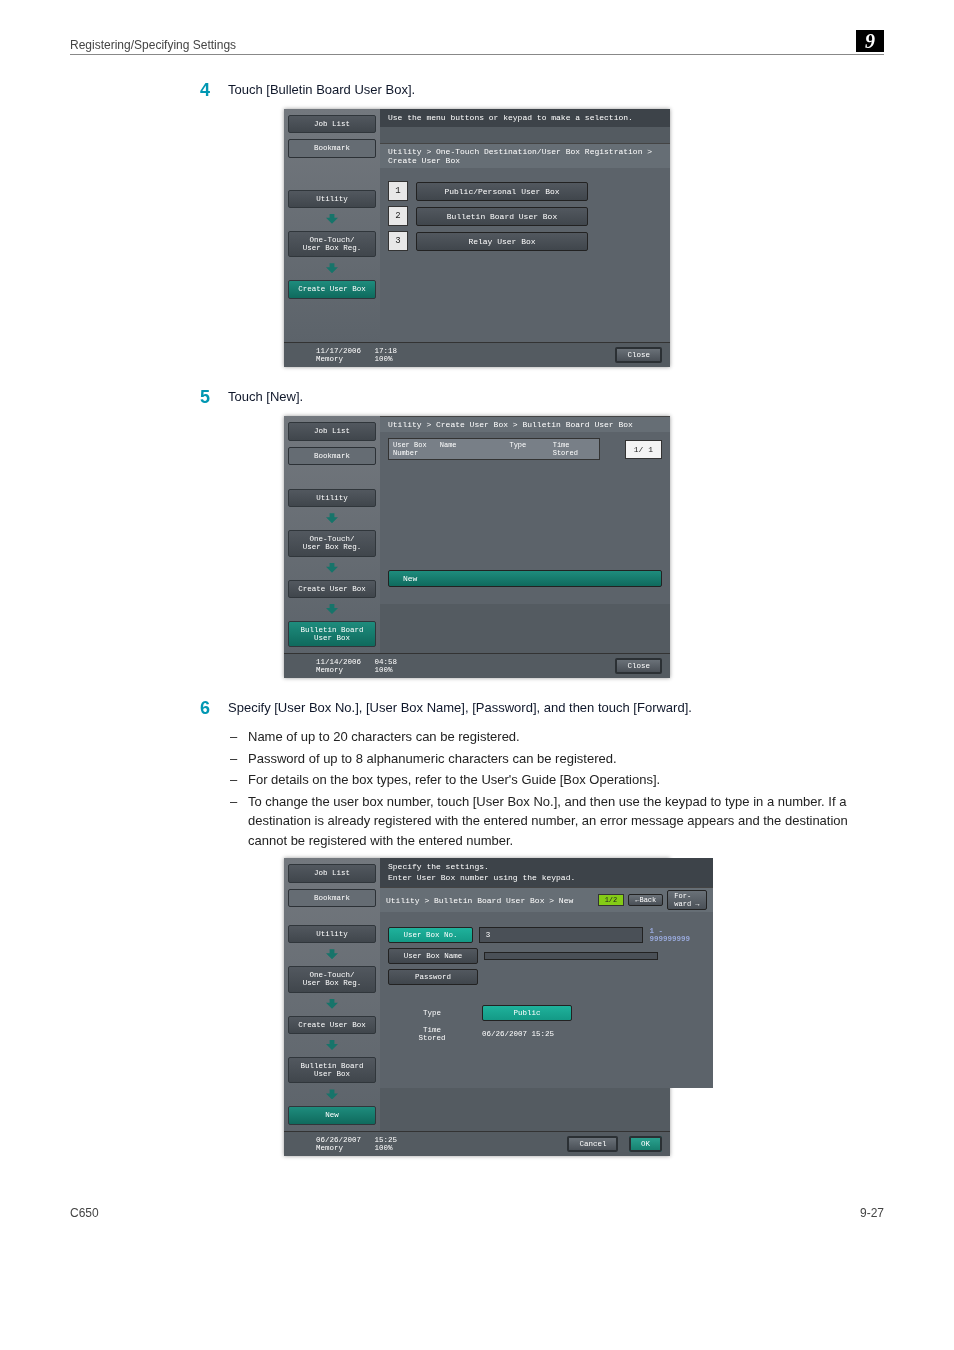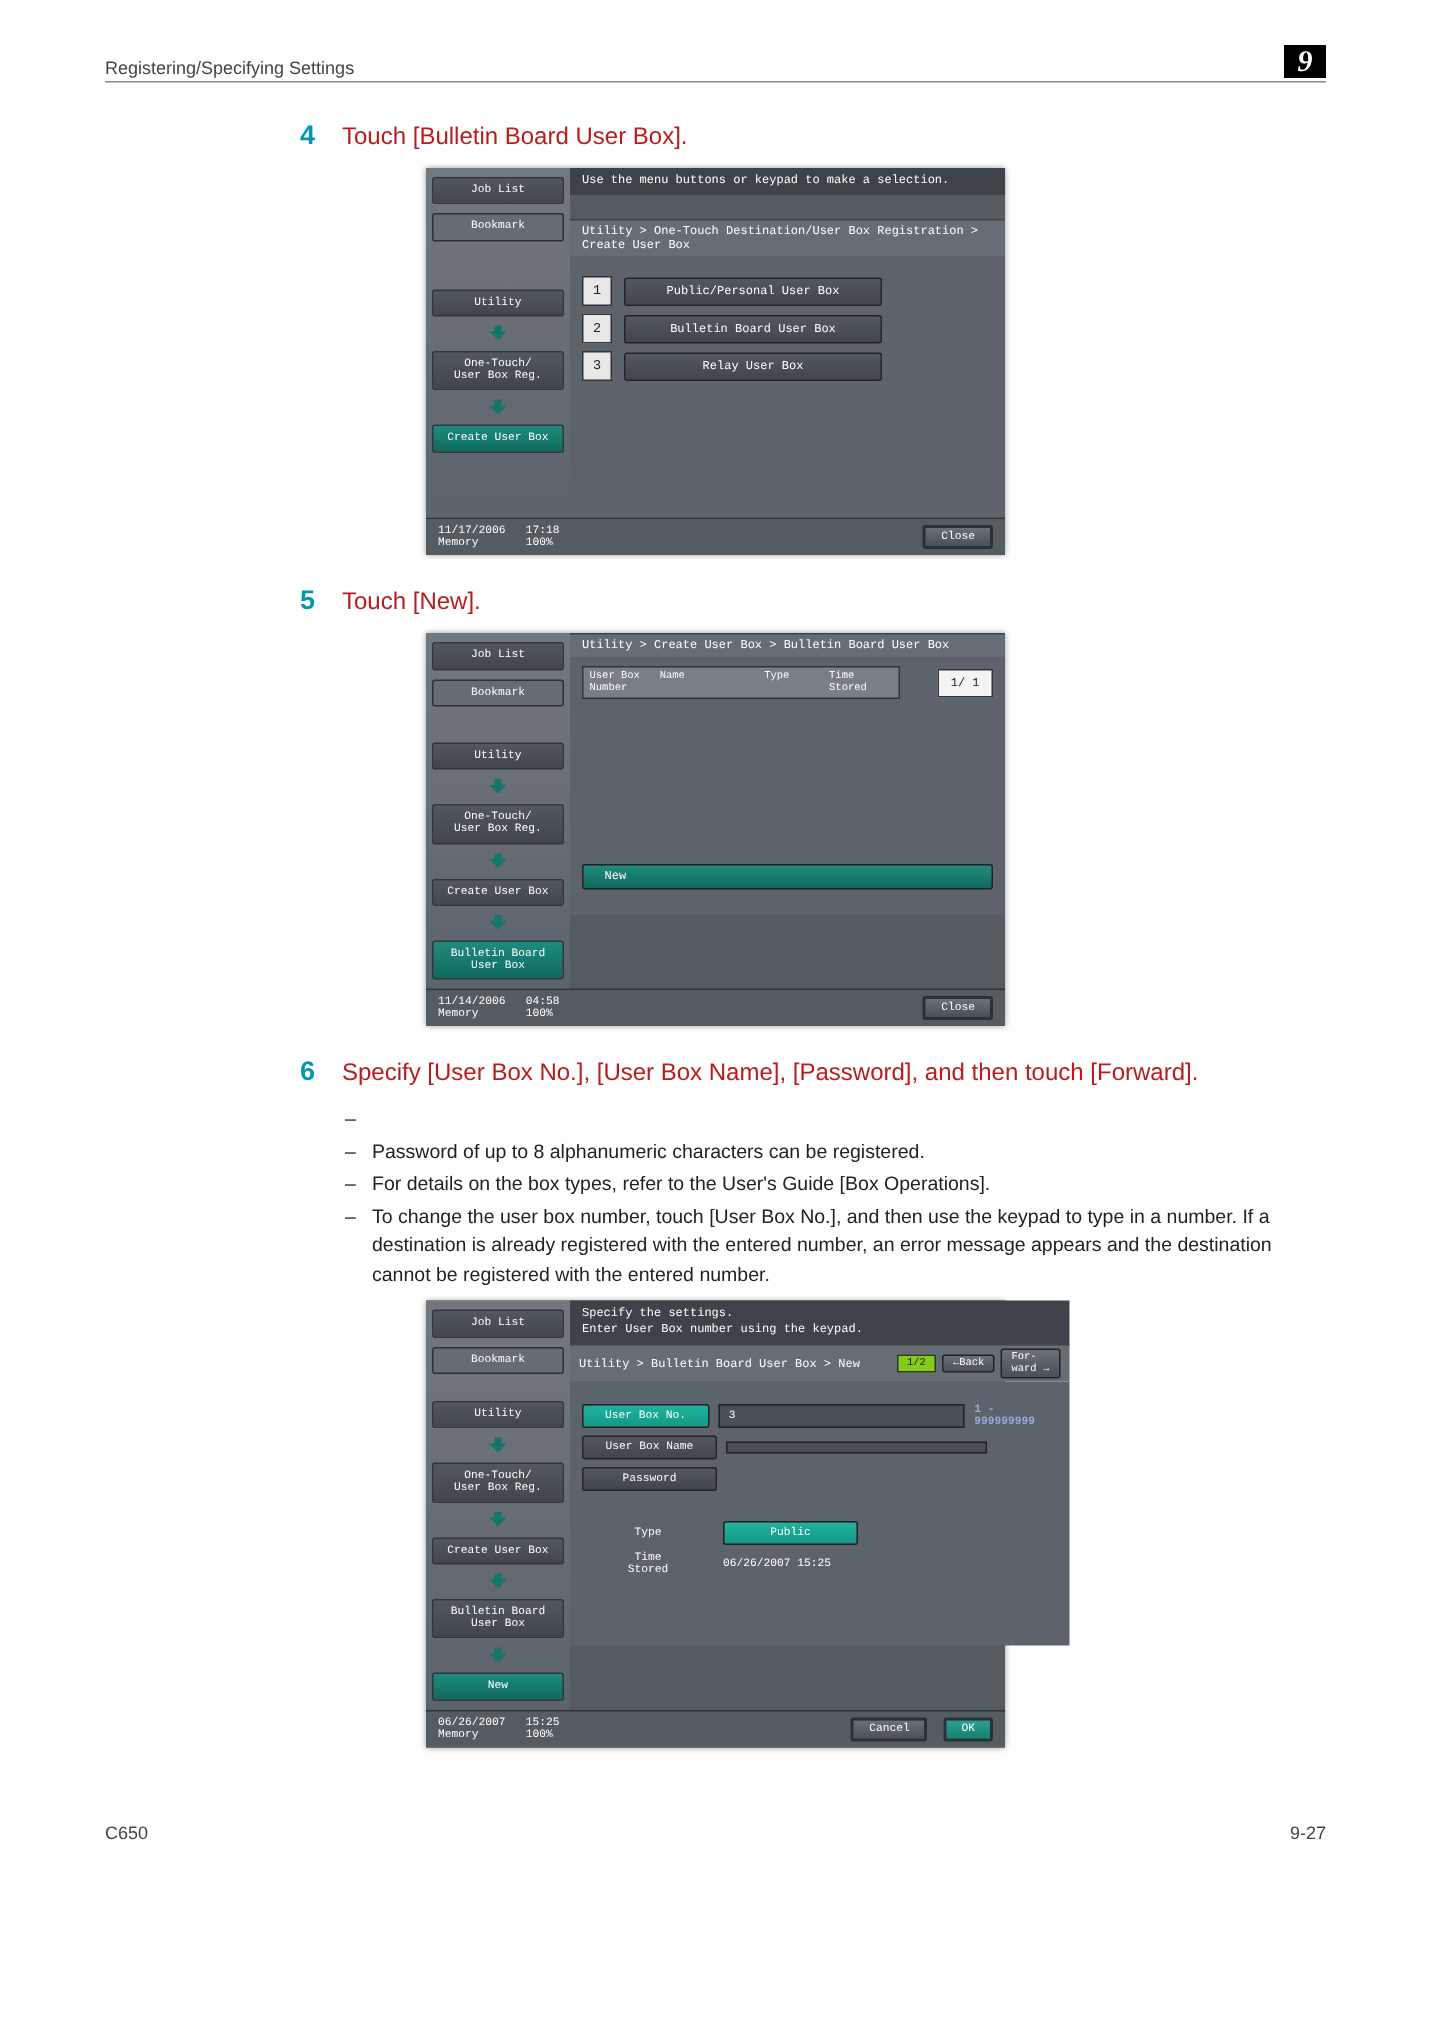--- a/index.html
+++ b/index.html
@@ -46,22 +46,22 @@
     width: 40px;
     text-align: right;
     vertical-align: top;
   }
   .step-row {
     display: flex;
     margin: 10px 0 8px 100px;
   }
   .step-text {
     margin-left: 18px;
-    font-size: 16px;
-    color: #b91c1c;
+    font-size: 13px;
+    color: #0f172a;
     line-height: 1.5;
   }
   .bullets {
     margin: 6px 0 8px 160px;
   }
   .bullet-row {
     display: flex;
     font-size: 13px;
     color: #222;
     line-height: 1.5;
@@ -181,21 +181,21 @@
     display: flex;
     justify-content: space-between;
     align-items: center;
     background: #545b61;
     padding: 4px 8px;
     font-family: "Courier New", monospace;
     font-size: 7.5px;
     color: #fff;
     border-top: 1px solid #333;
   }
-  .ss-footer .left-info { white-space: pre; }
+  .ss-footer .left-info { white-space: pre; margin-left: 24px; }
   .foot-btn {
     background: linear-gradient(#6a7178,#4a5057);
     border: 2px solid #2b3034;
     color: #fff;
     font-family: Liberation Mono, monospace;
     font-size: 7.5px;
     padding: 2px 10px;
     border-radius: 2px;
     cursor:pointer;
   }
@@ -368,20 +368,21 @@
     </div>
   </div>
 
   <div class="step-row">
     <span class="step-num">6</span>
     <span class="step-text">Specify [User Box No.], [User Box Name], [Password], and then touch [Forward].</span>
   </div>
   <div class="bullets">
     <div class="bullet-row">
         <span class="bullet-dash">–</span>
+        <span>Name of up to 20 characters can be registered.</span>
       </div>
     <div class="bullet-row">
         <span class="bullet-dash">–</span>
         <span>Password of up to 8 alphanumeric characters can be registered.</span>
       </div>
     <div class="bullet-row">
         <span class="bullet-dash">–</span>
         <span>For details on the box types, refer to the User's Guide [Box Operations].</span>
       </div>
     <div class="bullet-row">

